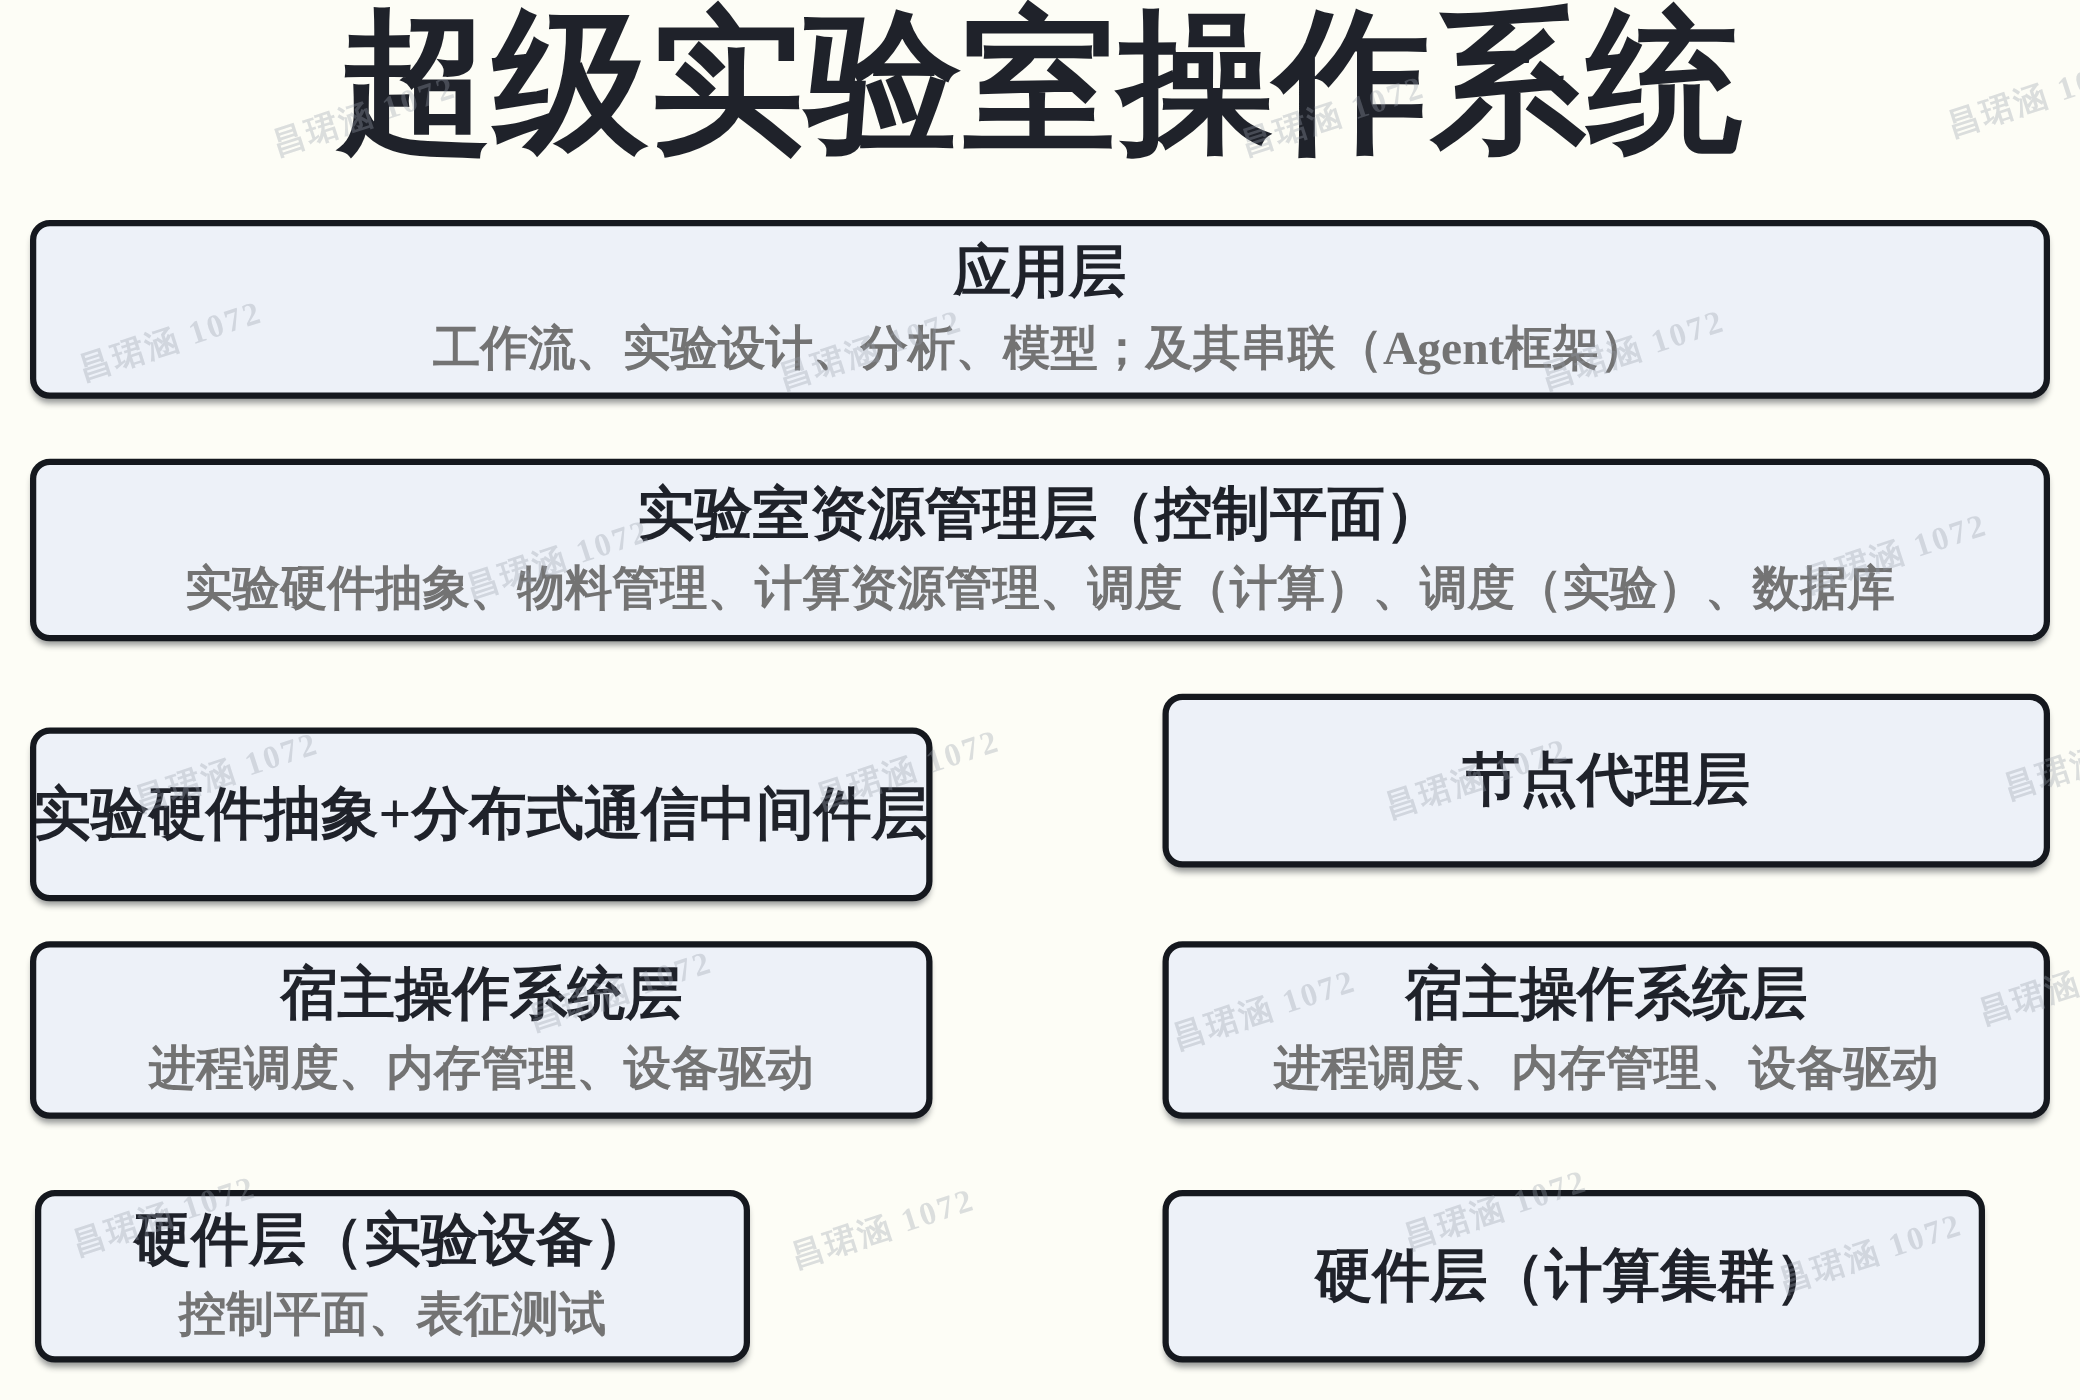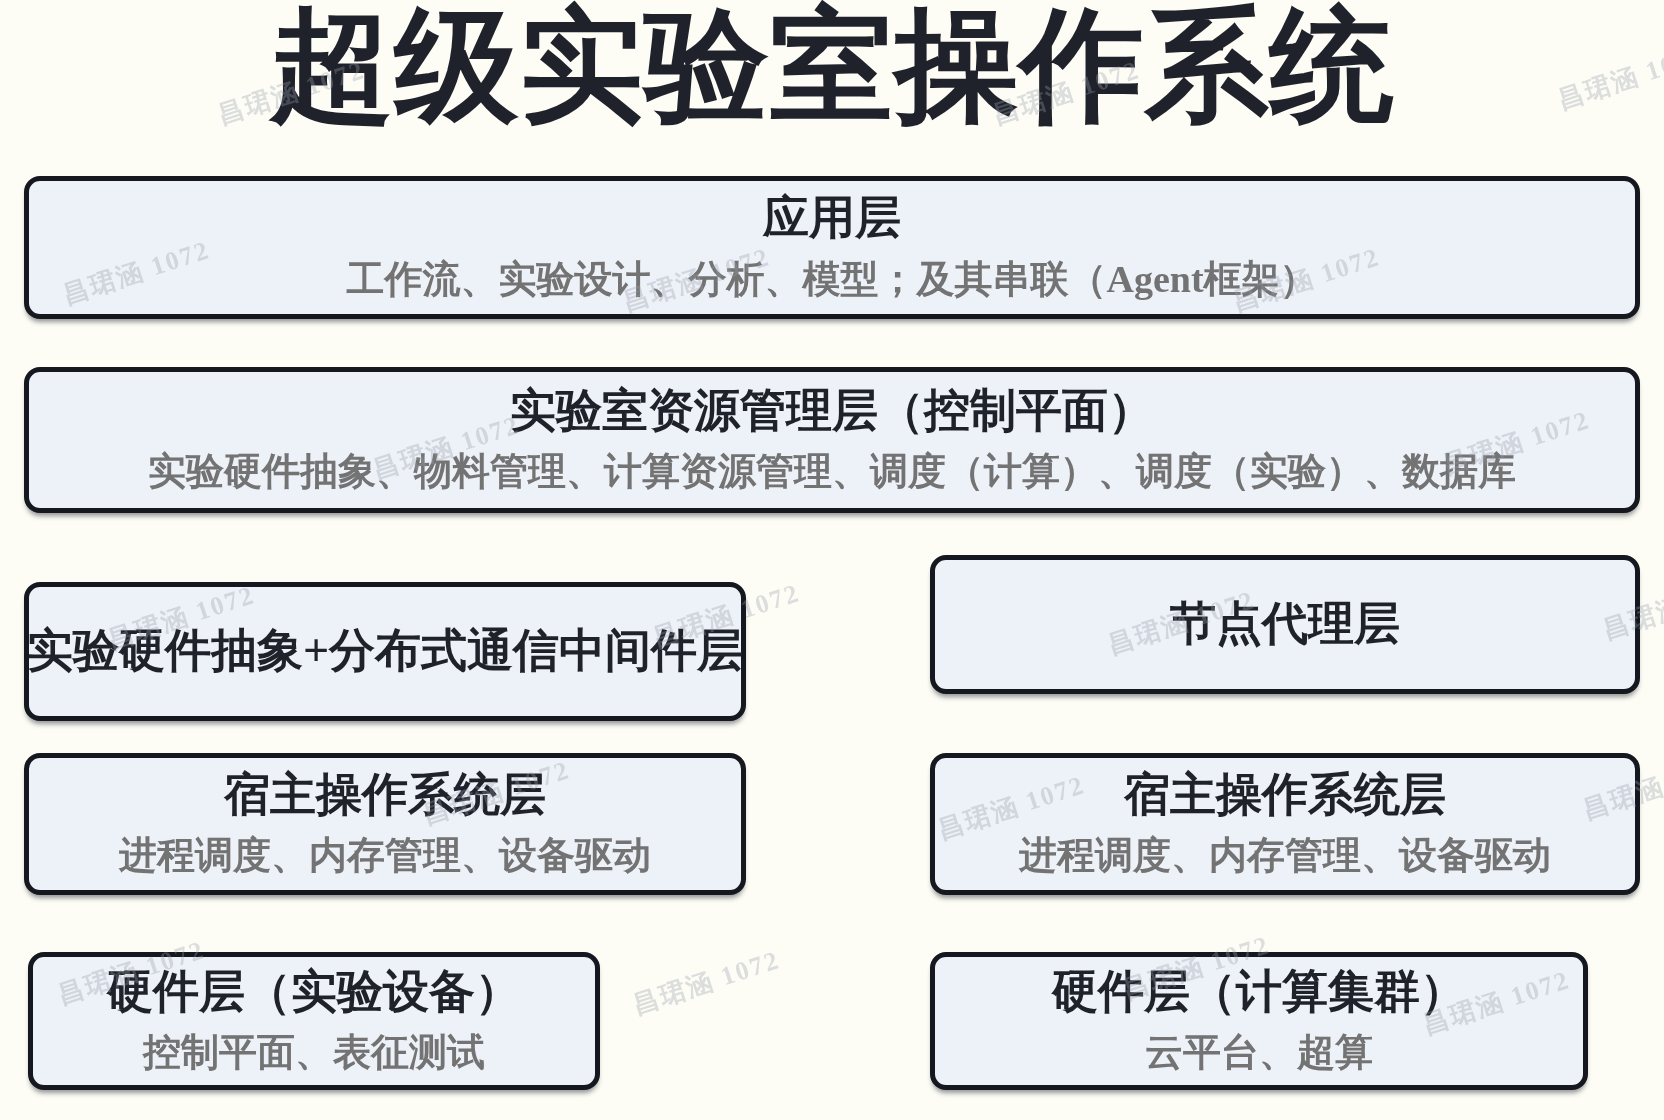--- a/index.html
+++ b/index.html
@@ -83,21 +83,20 @@
     <div class="box-sub">进程调度、内存管理、设备驱动</div>
   </section>
 
   <section class="box" style="left:28px;top:952px;width:572px;height:138px">
     <div class="box-title">硬件层（实验设备）</div>
     <div class="box-sub">控制平面、表征测试</div>
   </section>
 
   <section class="box" style="left:930px;top:952px;width:658px;height:138px">
     <div class="box-title">硬件层（计算集群）</div>
-    <div class="box-sub">云平台、超算</div>
   </section>
 
   <div class="wm-layer">
     <span class="wm" style="left:215px;top:75px">昌珺涵 1072</span>
     <span class="wm" style="left:990px;top:75px">昌珺涵 1072</span>
     <span class="wm" style="left:1555px;top:60px">昌珺涵 1072</span>
     <span class="wm" style="left:60px;top:255px">昌珺涵 1072</span>
     <span class="wm" style="left:620px;top:262px">昌珺涵 1072</span>
     <span class="wm" style="left:1230px;top:262px">昌珺涵 1072</span>
     <span class="wm" style="left:370px;top:430px">昌珺涵 1072</span>

